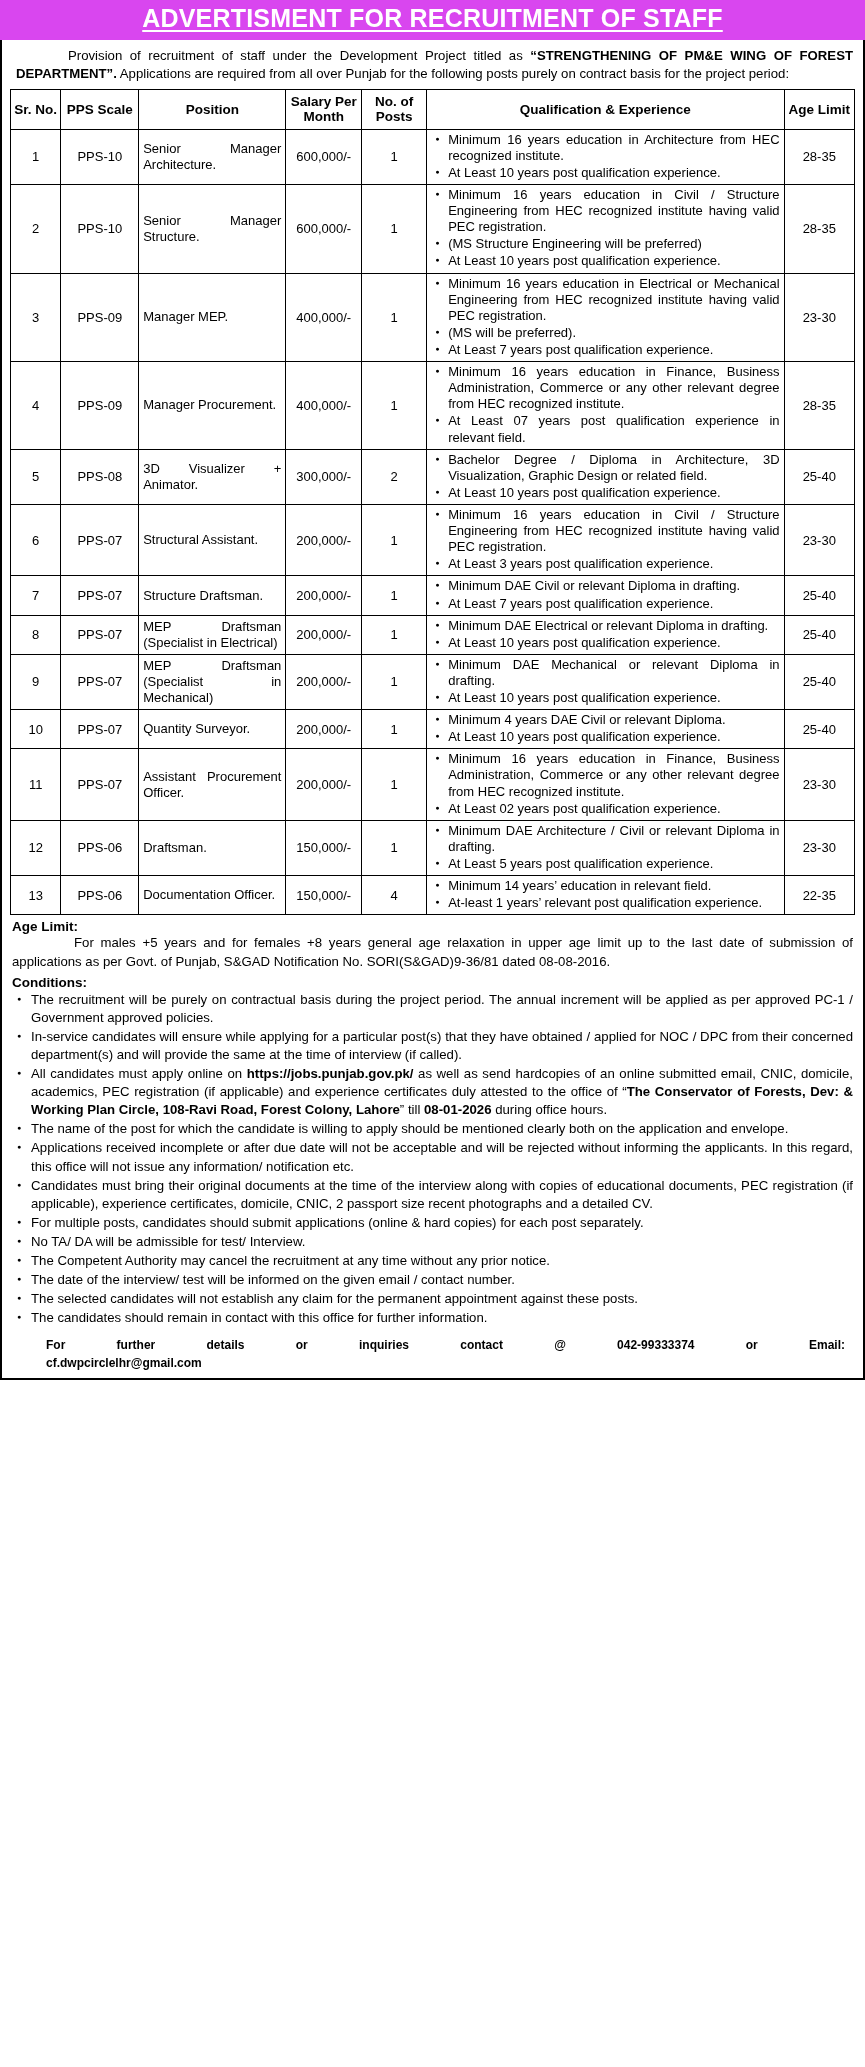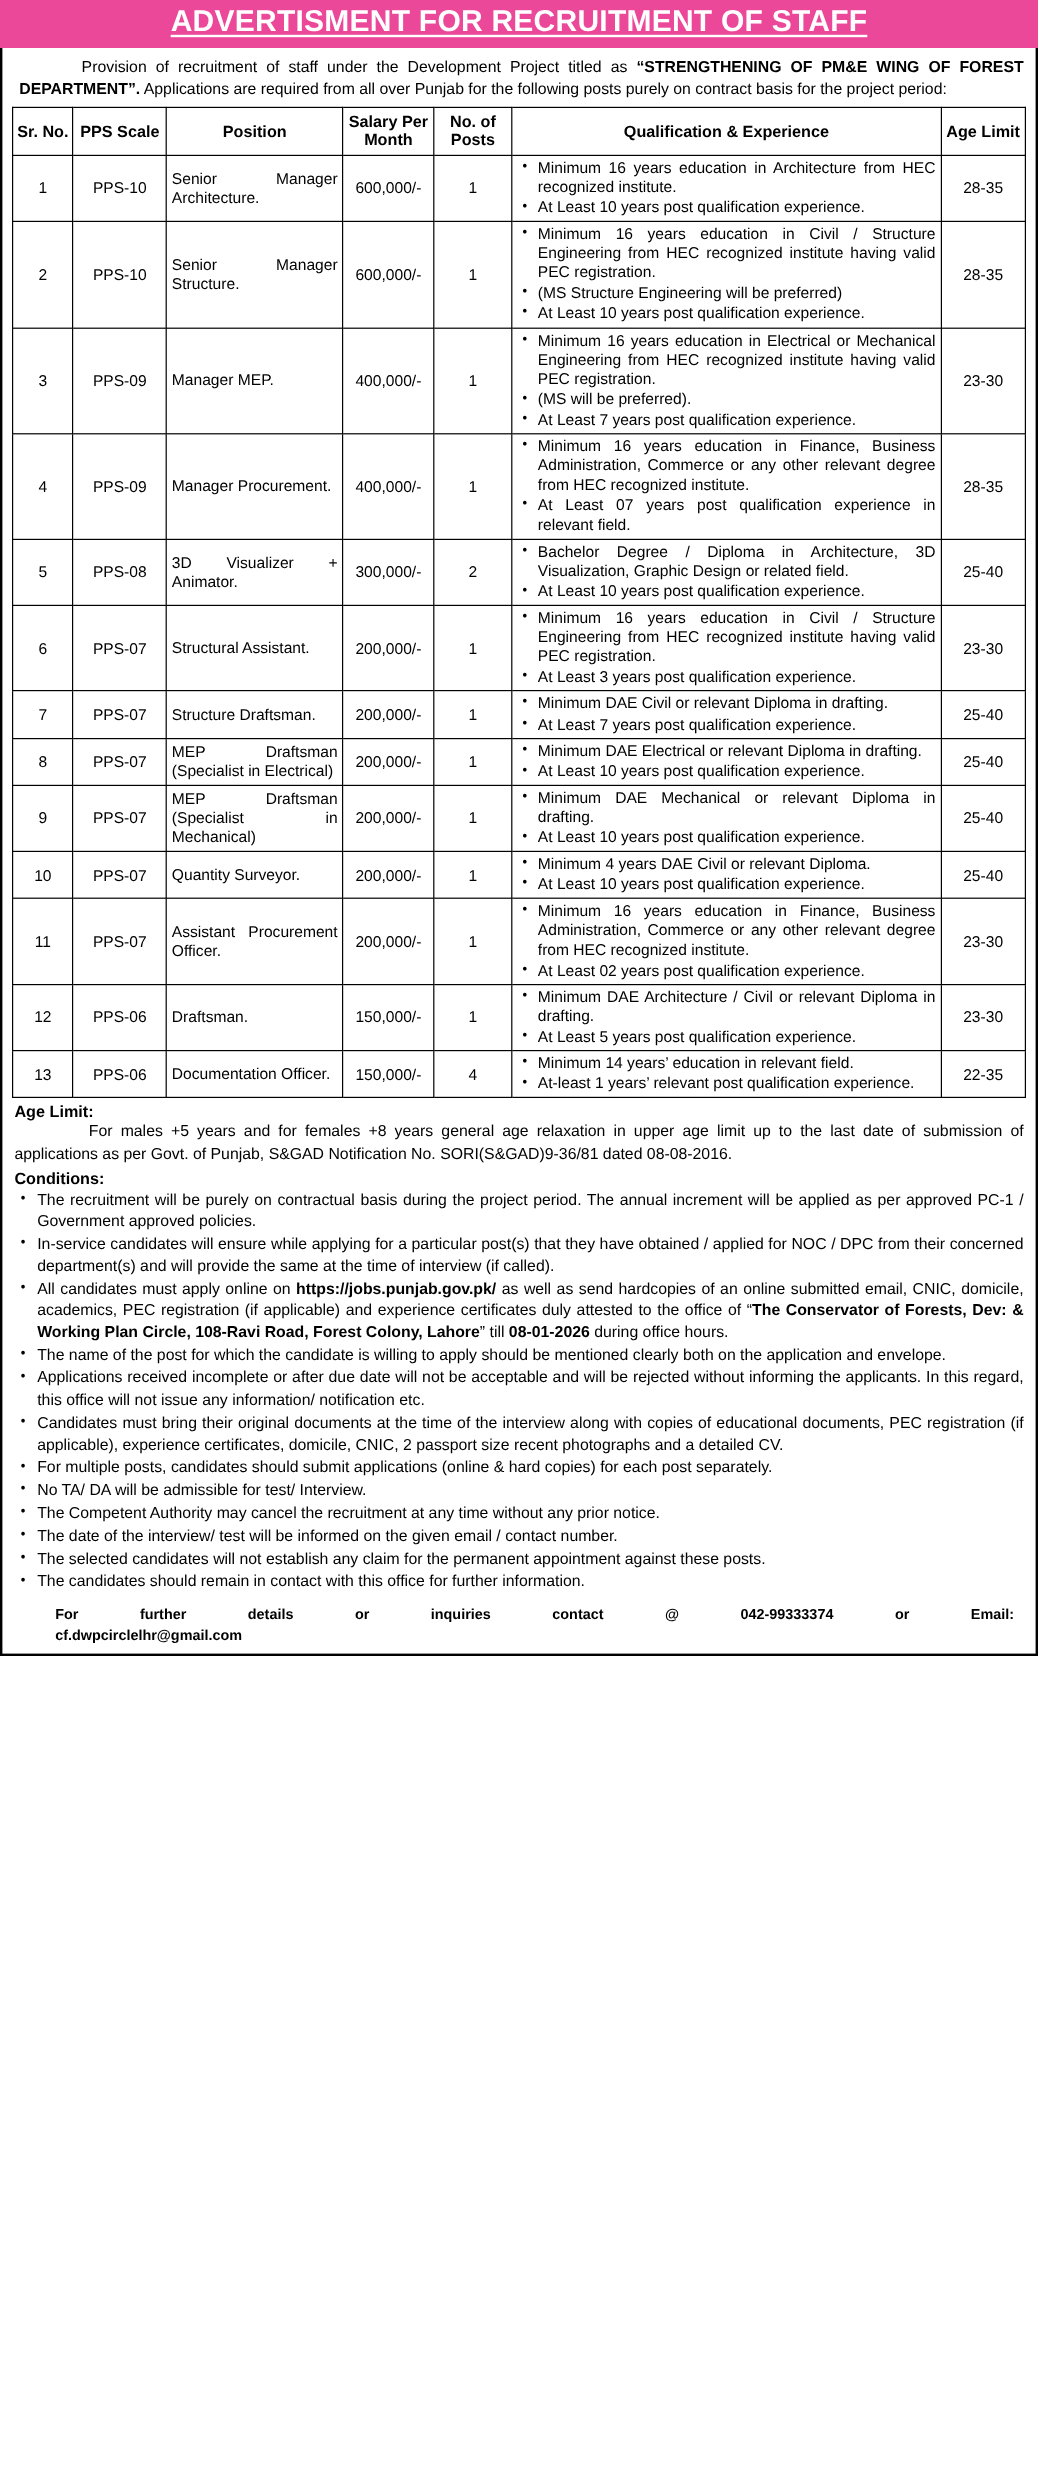--- a/index.html
+++ b/index.html
@@ -9,21 +9,21 @@
     background: #ffffff;
     font-family: "Liberation Sans", sans-serif;
     color: #000;
     -webkit-font-smoothing: antialiased;
   }
 
   .page { width: 865px; position: relative; }
 
   
   .masthead {
-    background: #ec4899;
+    background: #d946ef;
     padding: 4px 0 7px 0;
     text-align: center;
   }
   .masthead-title {
     color: #fff;
     font-size: 25px;
     font-weight: bold;
     letter-spacing: 0.2px;
     text-decoration: underline;
     text-underline-offset: 3px;

